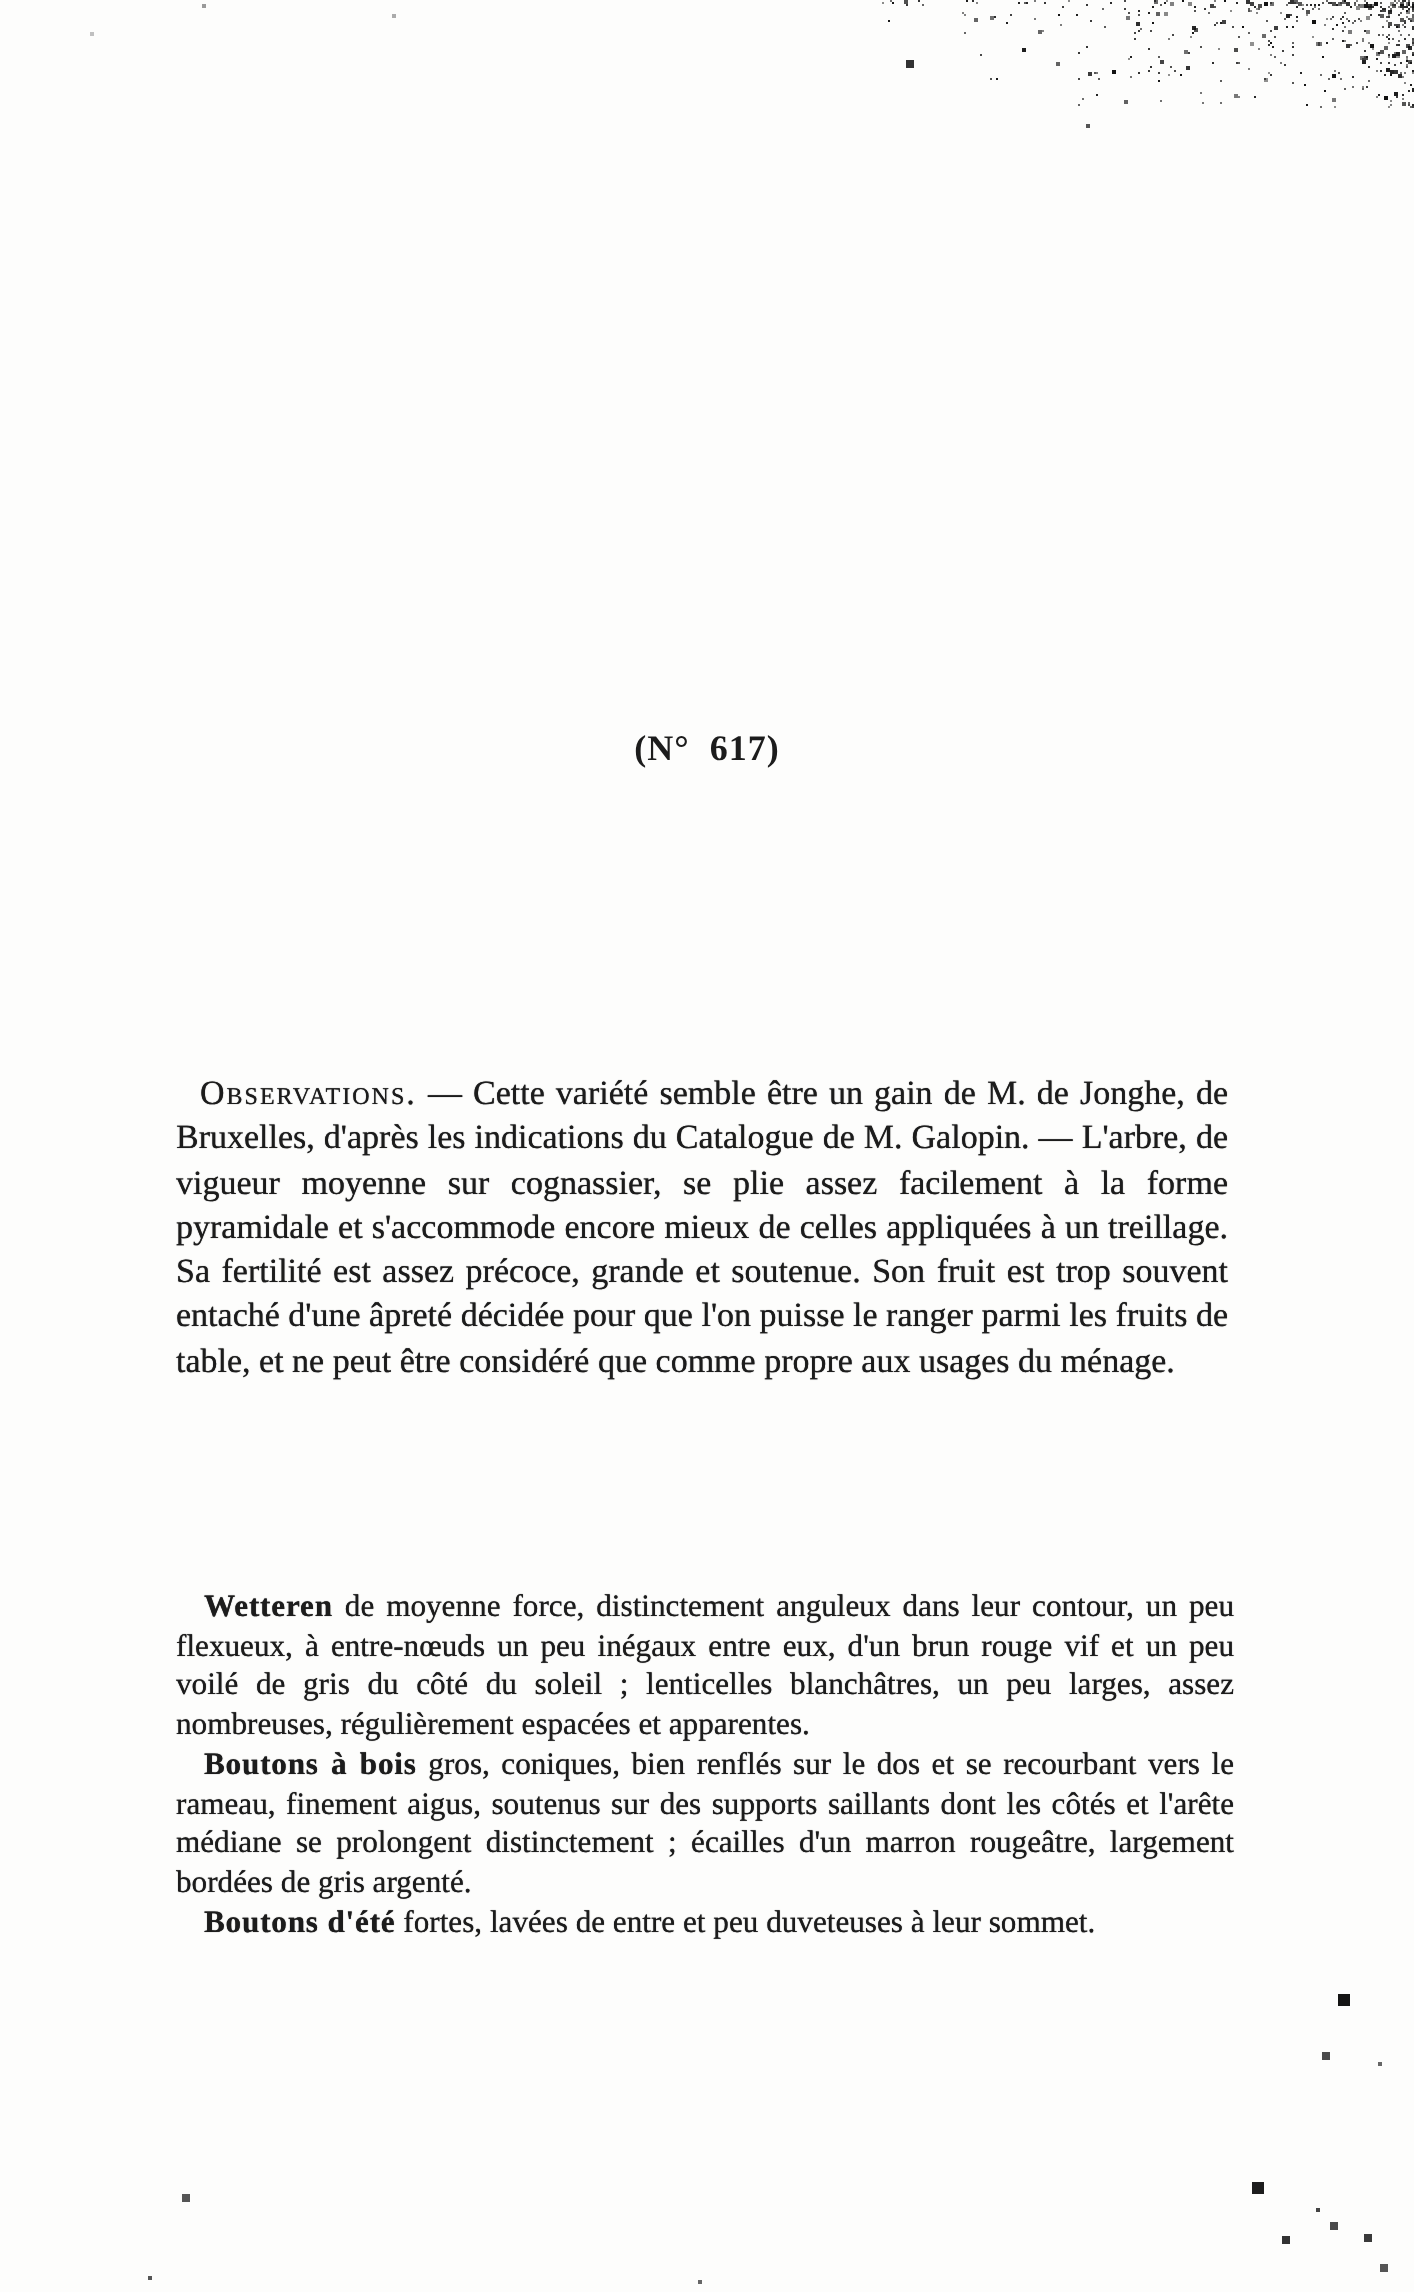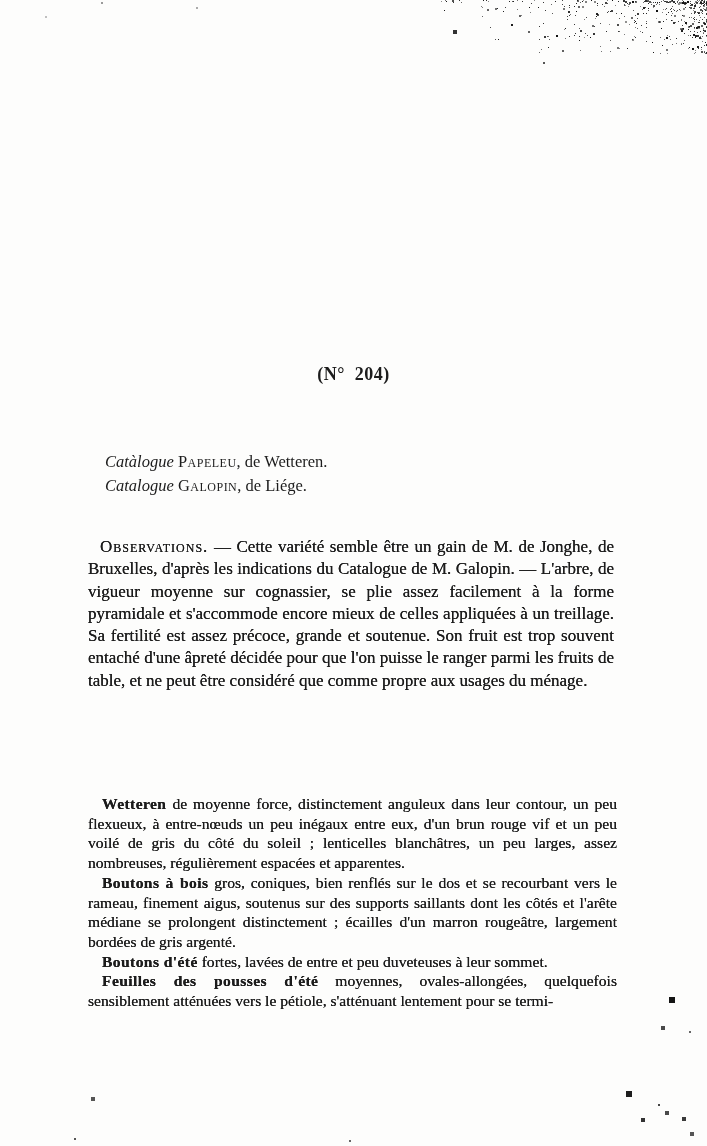--- a/index.html
+++ b/index.html
@@ -605,30 +605,25 @@
       <i style="left:260.8px;top:14.4px;width:1px;height:1px;opacity:0.83"></i>
       <i style="left:275.5px;top:42.8px;width:1px;height:1px;opacity:0.49"></i>
       <i style="left:294.1px;top:27.8px;width:1px;height:1px;opacity:0.49"></i>
       <i style="left:286.2px;top:12.5px;width:1px;height:1px;opacity:0.67"></i>
       <i style="left:292.5px;top:0.8px;width:1px;height:1px;opacity:0.48"></i>
     </div>
   <div class="specks"></div>
 
 
 
-  <div class="variety-number">(N° 204)</div>
-
-  <div class="catalogues">
-    <div><span class="cat-word">Catàlogue</span> <span class="cat-name">Papeleu</span><span>, de Wetteren.</span></div>
-    <div><span class="cat-word">Catalogue</span> <span class="cat-name">Galopin</span><span>, de Liége.</span></div>
-  </div>
+  <div class="variety-number">(N° 617)</div>
+
 
   <p class="observations"><span class="obs-label">Observations.</span> <span>— Cette variété semble être un gain de M. de Jonghe, de Bruxelles, d'après les indications du Catalogue de M. Galopin. — L'arbre, de vigueur moyenne sur cognassier, se plie assez facilement à la forme pyramidale et s'accommode encore mieux de celles appliquées à un treillage. Sa fertilité est assez précoce, grande et soutenue. Son fruit est trop souvent entaché d'une âpreté décidée pour que l'on puisse le ranger parmi les fruits de table, et ne peut être considéré que comme propre aux usages du ménage.</span></p>
 
 
   <div class="description">
     <p><span class="term">Wetteren</span> <span>de moyenne force, distinctement anguleux dans leur contour, un peu flexueux, à entre-nœuds un peu inégaux entre eux, d'un brun rouge vif et un peu voilé de gris du côté du soleil ; lenticelles blanchâtres, un peu larges, assez nombreuses, régulièrement espacées et apparentes.</span></p>
     <p><span class="term">Boutons à bois</span> <span>gros, coniques, bien renflés sur le dos et se recourbant vers le rameau, finement aigus, soutenus sur des supports saillants dont les côtés et l'arête médiane se prolongent distinctement ; écailles d'un marron rougeâtre, largement bordées de gris argenté.</span></p>
     <p><span class="term">Boutons d'été</span> <span>fortes, lavées de entre et peu duveteuses à leur sommet.</span></p>
-    <p><span class="term">Feuilles des pousses d'été</span> <span>moyennes, ovales-allongées, quelquefois sensiblement atténuées vers le pétiole, s'atténuant lentement pour se termi-</span></p>
   </div>
 
 </div>
 
 </body></html>

